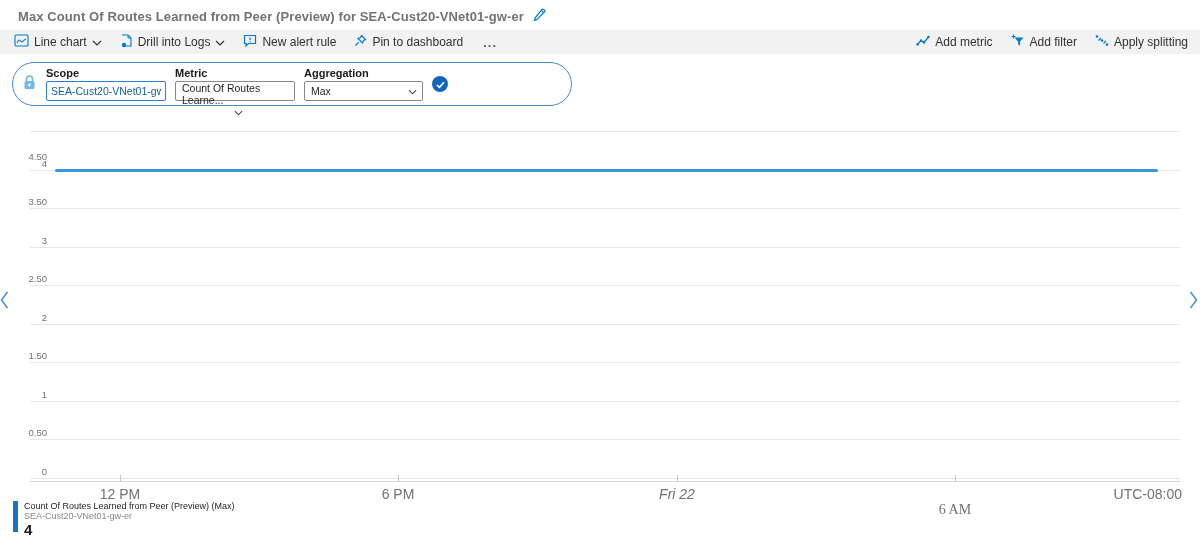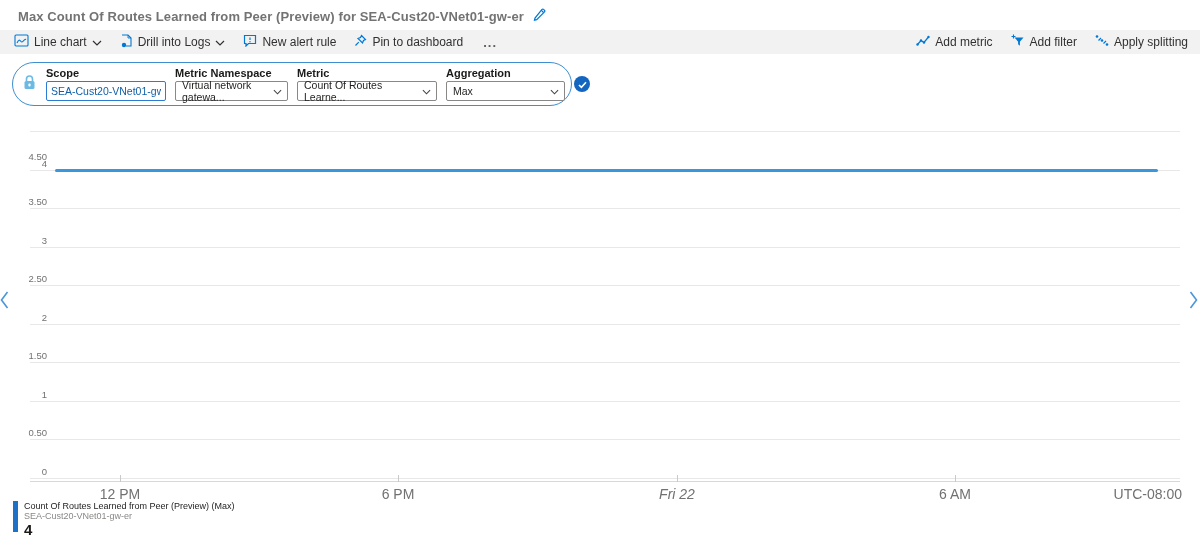--- a/index.html
+++ b/index.html
@@ -23,21 +23,21 @@
   .metric-pill { position:absolute; left:12px; top:62px; width:560px; height:44px;
     border:1.5px solid #3e8ed0; border-radius:22px; background:#fff;
     display:flex; align-items:center; padding:0 10px 0 9px; gap:9px; }
   .field { display:flex; flex-direction:column; }
   .field-label { font-size:11px; font-weight:bold; color:#1b1a19; margin-bottom:2px; line-height:12px; }
   .scope-input { width:120px; height:20px; border:1px solid #2b7cd3; border-radius:2px;
     font-family:"Liberation Sans", sans-serif; font-size:10.5px; color:#1160a8; padding:0 4px; background:#fff; }
   .dd { height:20px; border:1px solid #8a8886; border-radius:2px; background:#fff;
     display:flex; align-items:center; justify-content:space-between; padding:0 5px 0 6px;
     font-size:10.5px; color:#201f1e; cursor:pointer; }
-  .dd-ns { width:113px; } .dd-metric { width:140px; } .dd-agg { width:119px; }
+  .dd-ns { width:113px; } .dd-metric { width:120px;flex-direction:column; } .dd-agg { width:119px; }
   .dd .caret { margin-left:6px; }
   .check-btn { width:16px; height:16px; border-radius:50%; background:#1365c0; display:flex;
     align-items:center; justify-content:center; cursor:pointer; flex:0 0 auto; }
 
   
   .chart-region { position:absolute; left:0; top:118px; width:1200px; height:380px; }
   .gridline { position:absolute; height:1px; background:#e8e8e8; }
   .ytick { position:absolute; width:26px; text-align:right; font-size:9.5px; color:#717171; }
   .xtick-label { position:absolute; font-size:14px; color:#717171; text-align:center; }
   .x-baseline { position:absolute; height:1px; background:#d8d8d8; }
@@ -162,31 +162,20 @@
   <span>
     <svg width="15" height="17" viewBox="0 0 15 17" fill="none">
       <rect x="2.5" y="7" width="10" height="8" rx="1.5" fill="#6cbae4"></rect>
       <path d="M4.5 7 V5 a3 3 0 0 1 6 0 V7" stroke="#6cbae4" stroke-width="1.6"></path>
       <rect x="6.4" y="9.5" width="2.2" height="3" rx="1" fill="#ffffff"></rect>
     </svg>
   </span>
   <div class="field">
     <span class="field-label">Scope</span>
     <input class="scope-input" type="text" value="SEA-Cust20-VNet01-gw-er" style="">
-  </div>
-  <div class="field">
-    <span class="field-label">Metric Namespace</span>
-    <div class="dd dd-ns">
-      <span>Virtual network gatewa...</span>
-      <span class="caret">
-        <svg width="9" height="6" viewBox="0 0 10 6" fill="none" stroke="#444" stroke-width="1.2">
-            <path d="M1 1 L5 5 L9 1"></path>
-          </svg>
-      </span>
-    </div>
   </div>
   <div class="field">
     <span class="field-label">Metric</span>
     <div class="dd dd-metric">
       <span>Count Of Routes Learne...</span>
       <span class="caret">
         <svg width="9" height="6" viewBox="0 0 10 6" fill="none" stroke="#444" stroke-width="1.2">
             <path d="M1 1 L5 5 L9 1"></path>
           </svg>
       </span>
@@ -248,21 +237,21 @@
     <div class="gridline" style="left: 30px; right: 20px; top: 360px;"></div>
     <div class="ytick" style="left: 21px; top: 348px;">0</div>
     <div class="x-baseline" style="left: 30px; right: 20px; top: 363px;"></div>
     <div class="x-tickmark" style="left: 120px; top: 357px; height: 7px;"></div>
     <div class="xtick-label" style="left: 90px; width: 60px; top: 368px;">12 PM</div>
     <div class="x-tickmark" style="left: 398px; top: 357px; height: 7px;"></div>
     <div class="xtick-label" style="left: 368px; width: 60px; top: 368px;">6 PM</div>
     <div class="x-tickmark" style="left: 677px; top: 357px; height: 7px;"></div>
     <div class="xtick-label" style="left: 647px; width: 60px; top: 368px; font-style: italic;">Fri 22</div>
     <div class="x-tickmark" style="left: 955px; top: 357px; height: 7px;"></div>
-    <div class="xtick-label" style="left: 925px; width: 60px; top: 368px;">6 AM</div>
+    <div class="xtick-label" style="left: 925px; width: 60px; top: 384px; font-family: Liberation Serif, serif;">6 AM</div>
     <div class="xtick-label" style="right: 18px; top: 368px;">UTC-08:00</div>
     <div class="series-line" style="left: 55px; width: 1103px; top: 51px; height: 3px; background: rgb(58, 150, 221);"></div>
   </div>
 
 <div class="legend">
   <div class="legend-bar" id="legend-bar" style="background: rgb(31, 113, 200);"></div>
   <div class="legend-text">
     <span class="legend-name">Count Of Routes Learned from Peer (Preview) (Max)</span>
     <span class="legend-resource">SEA-Cust20-VNet01-gw-er</span>
     <span class="legend-value">4</span>

